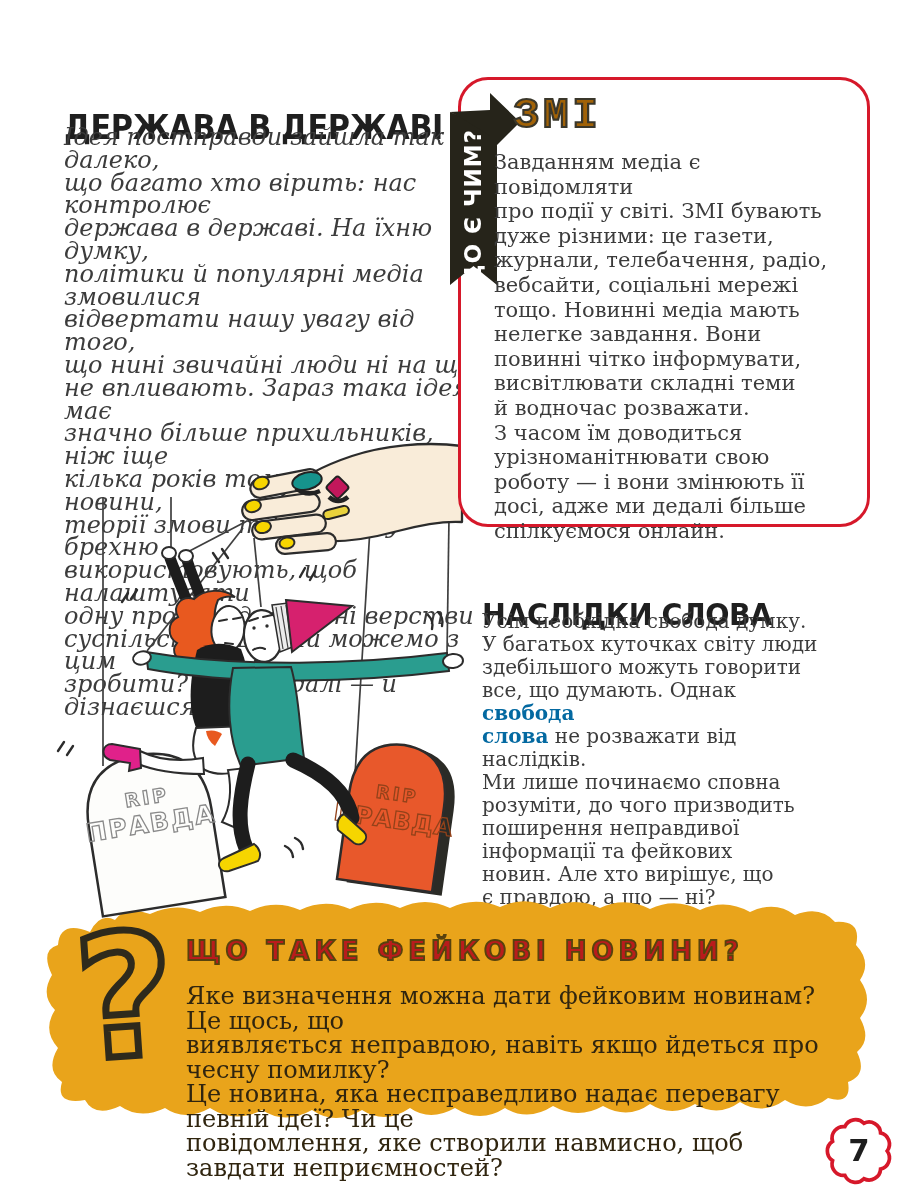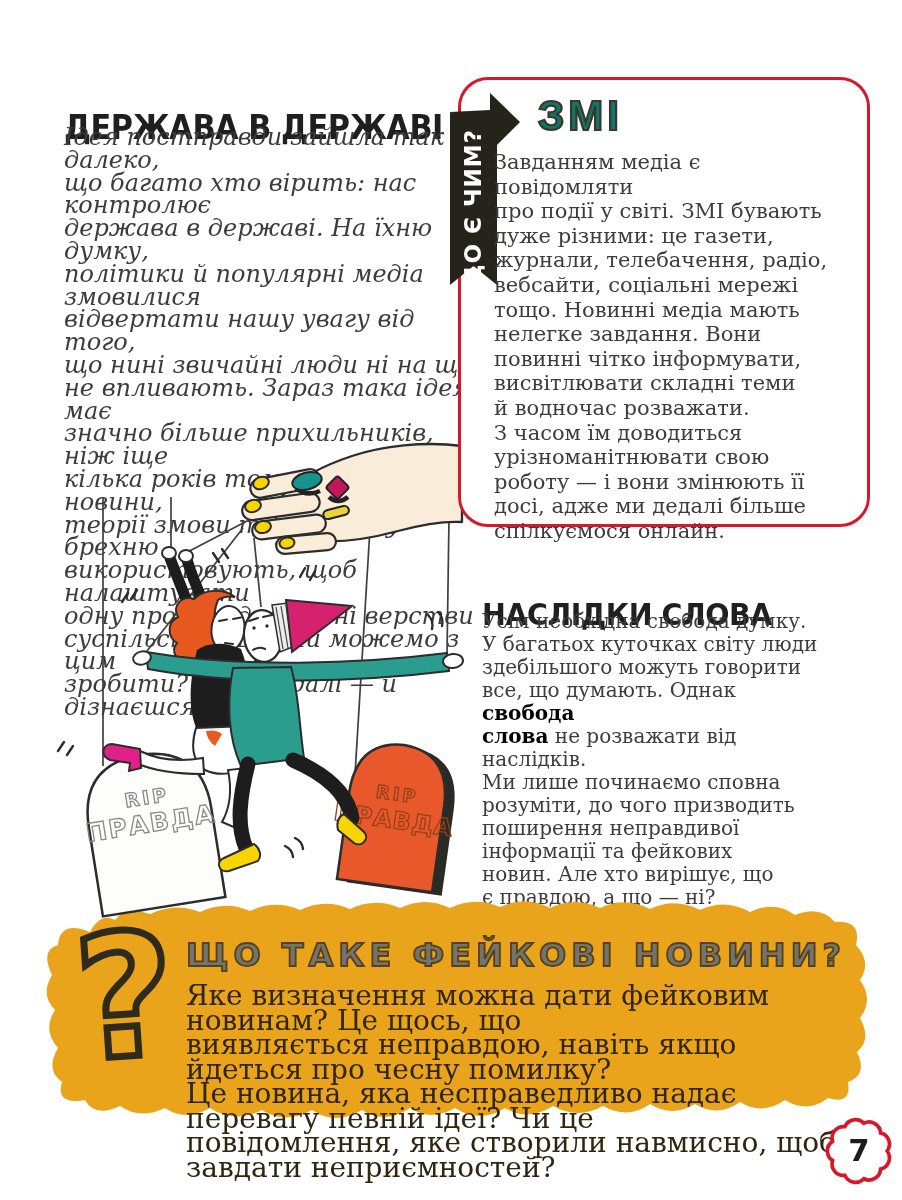--- a/index.html
+++ b/index.html
@@ -20,43 +20,43 @@
   #left-body{left:64px;top:126px;width:420px;font-size:24px;line-height:22.8px;font-style:italic;}
 
   #red-box{
     left:458px;top:77px;width:412px;height:450px;
     border:3.5px solid #d6182a;border-radius:30px;background:#ffffff;
     box-sizing:border-box;z-index:2;
   }
   #ribbon-svg{left:438px;top:84px;z-index:3;}
   #zmi-title{
     left:514px;top:92px;z-index:4;
-    font-family:Liberation Sans, sans-serif;font-weight:bold;font-size:42px;
-    color:#0f766e;-webkit-text-stroke:2.2px #3a372b;letter-spacing:4px;margin-left:24px;
+    font-family:Liberation Mono, monospace;font-weight:bold;font-size:42px;
+    color:#a16207;-webkit-text-stroke:2.2px #3a372b;letter-spacing:4px;
   }
   #box-body{left:494px;top:150px;width:352px;font-size:21px;line-height:24.6px;z-index:4;}
 
   #cons-title{left:482px;top:570px;font-size:31px;}
   #cons-body{left:482px;top:610px;width:350px;font-size:20px;line-height:23px;}
-  #cons-body b{color:#000000;}
+  #cons-body b{color:#0369a1;}
 
   #illustration-svg{left:0;top:0;z-index:1;pointer-events:none;}
   #blob-svg{left:0;top:0;z-index:0;pointer-events:none;}
 
   #question-mark{
     left:76px;top:912px;z-index:2;line-height:1;
     font-family:"DejaVu Sans", sans-serif;font-weight:bold;font-size:170px;
     color:#e9a41b;-webkit-text-stroke:7px #2e2a1c;transform:rotate(-4deg);
   }
   #fake-title{
     left:186px;top:936px;z-index:2;white-space:nowrap;
-    font-family:"DejaVu Sans", sans-serif;font-weight:bold;font-size:32px;
-    color:#737373;-webkit-text-stroke:1.8px #57420d;letter-spacing:5px;
-  }
-  #fake-body{left:186px;top:984px;width:650px;font-size:28px;line-height:24.5px;color:#30250f;z-index:2;}
+    font-family:"DejaVu Sans", sans-serif;font-weight:bold;font-size:26px;
+    color:#b91c1c;-webkit-text-stroke:1.8px #57420d;letter-spacing:5px;
+  }
+  #fake-body{left:186px;top:984px;width:650px;font-size:24px;line-height:24.5px;color:#30250f;z-index:2;}
 
   #badge-svg{left:820px;top:1105px;z-index:3;}
   svg text{font-family:"DejaVu Sans", sans-serif;}
 </style>
 </head>
 <body>
 
 <h1 id="left-title" class="abs headline">ДЕРЖАВА В ДЕРЖАВІ</h1>
 <div id="left-body" class="abs bodytext">Ідея постправди зайшла так далеко,
 що багато хто вірить: нас контролює

